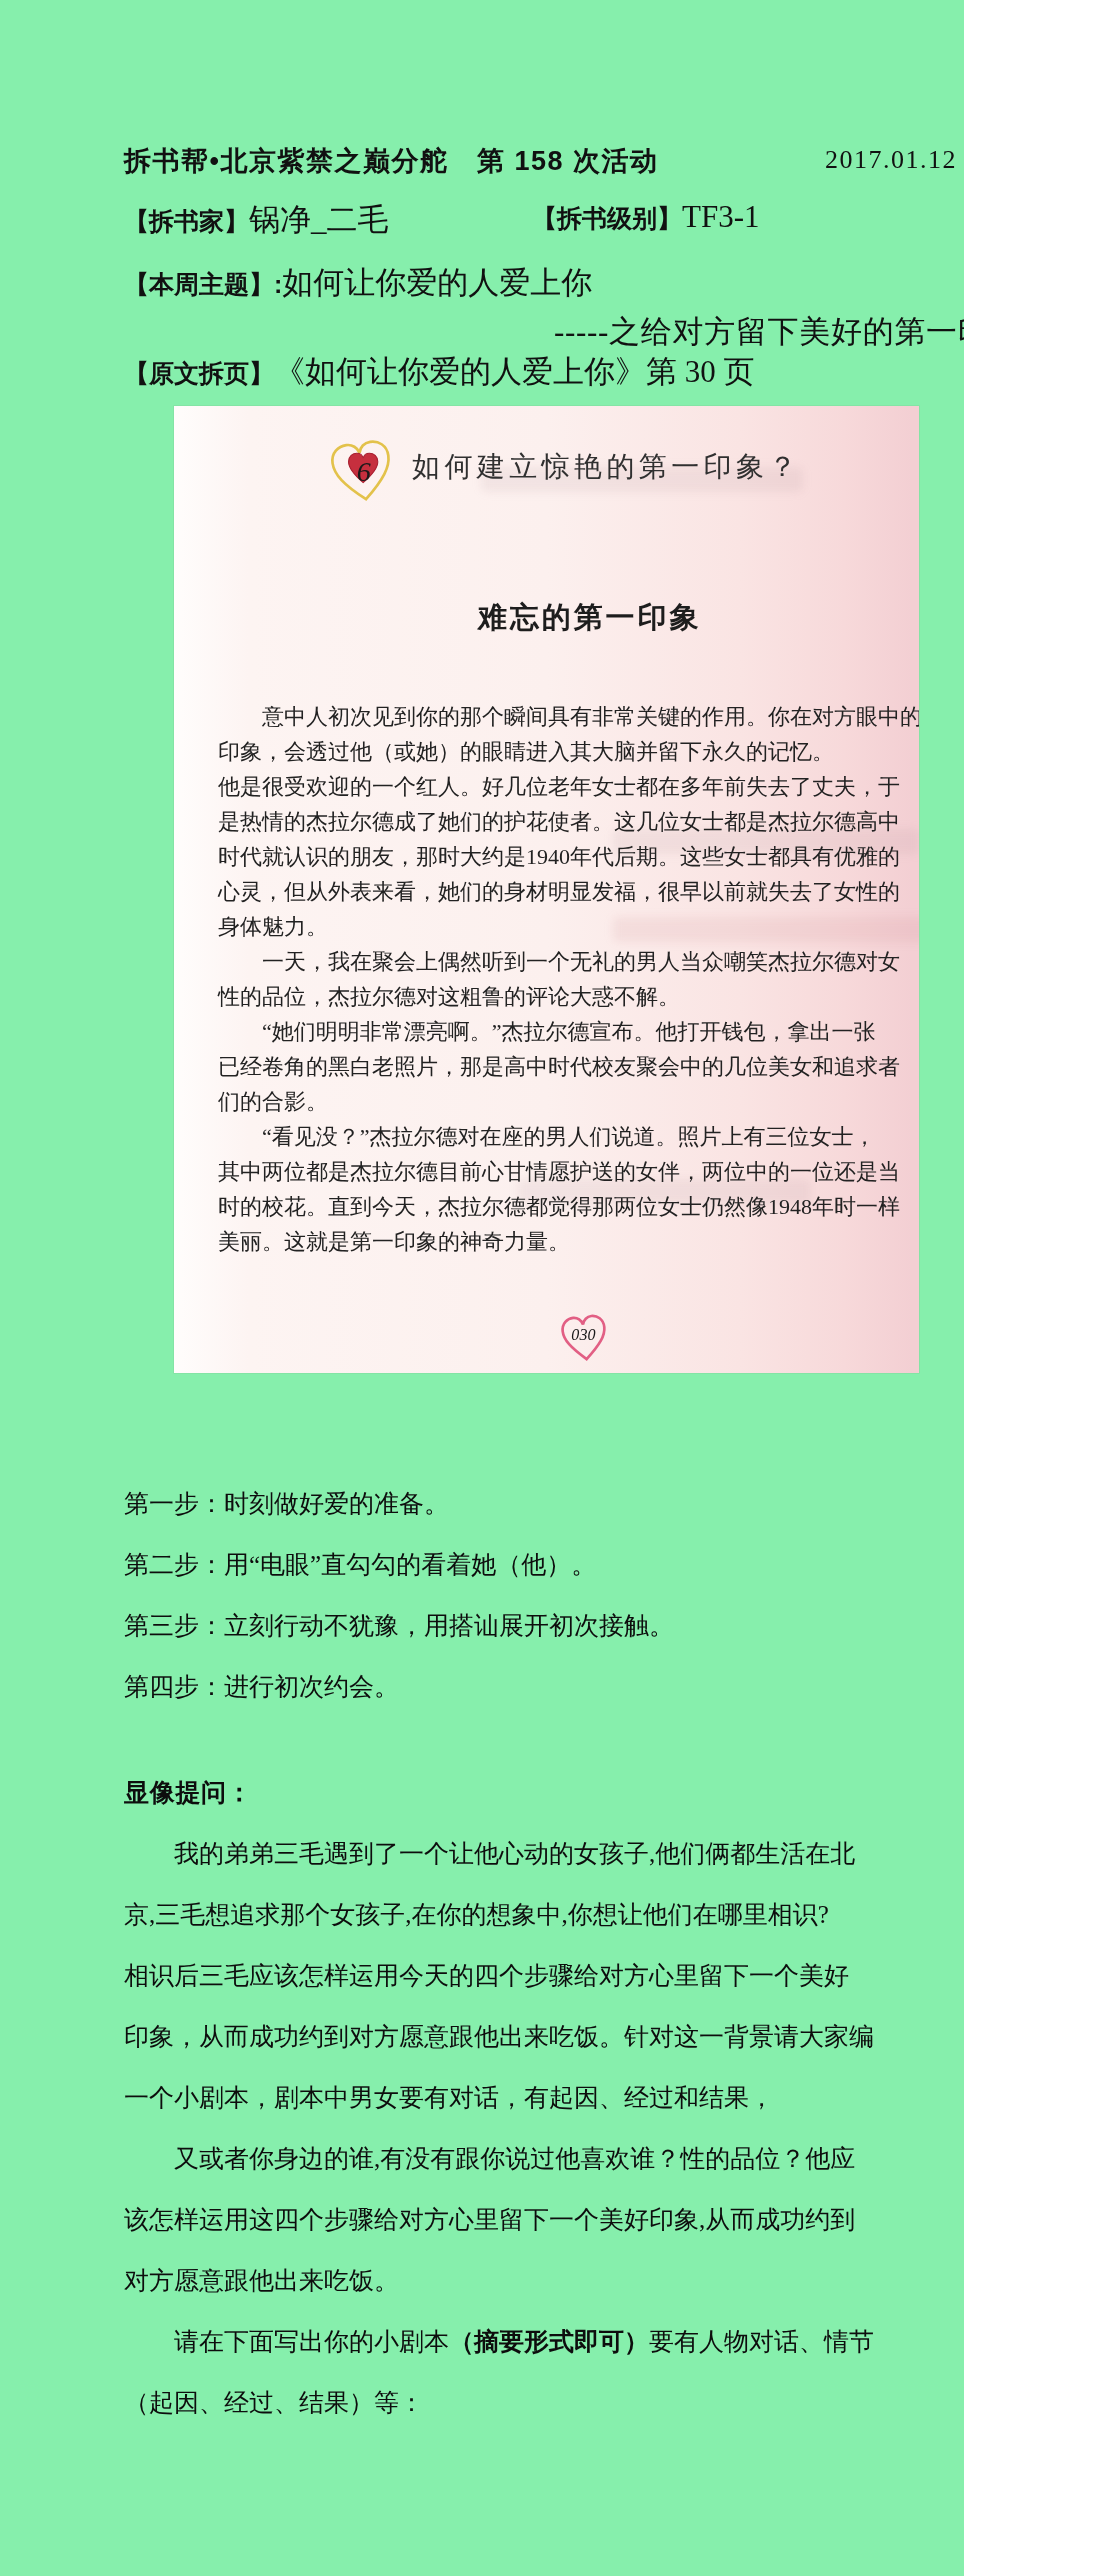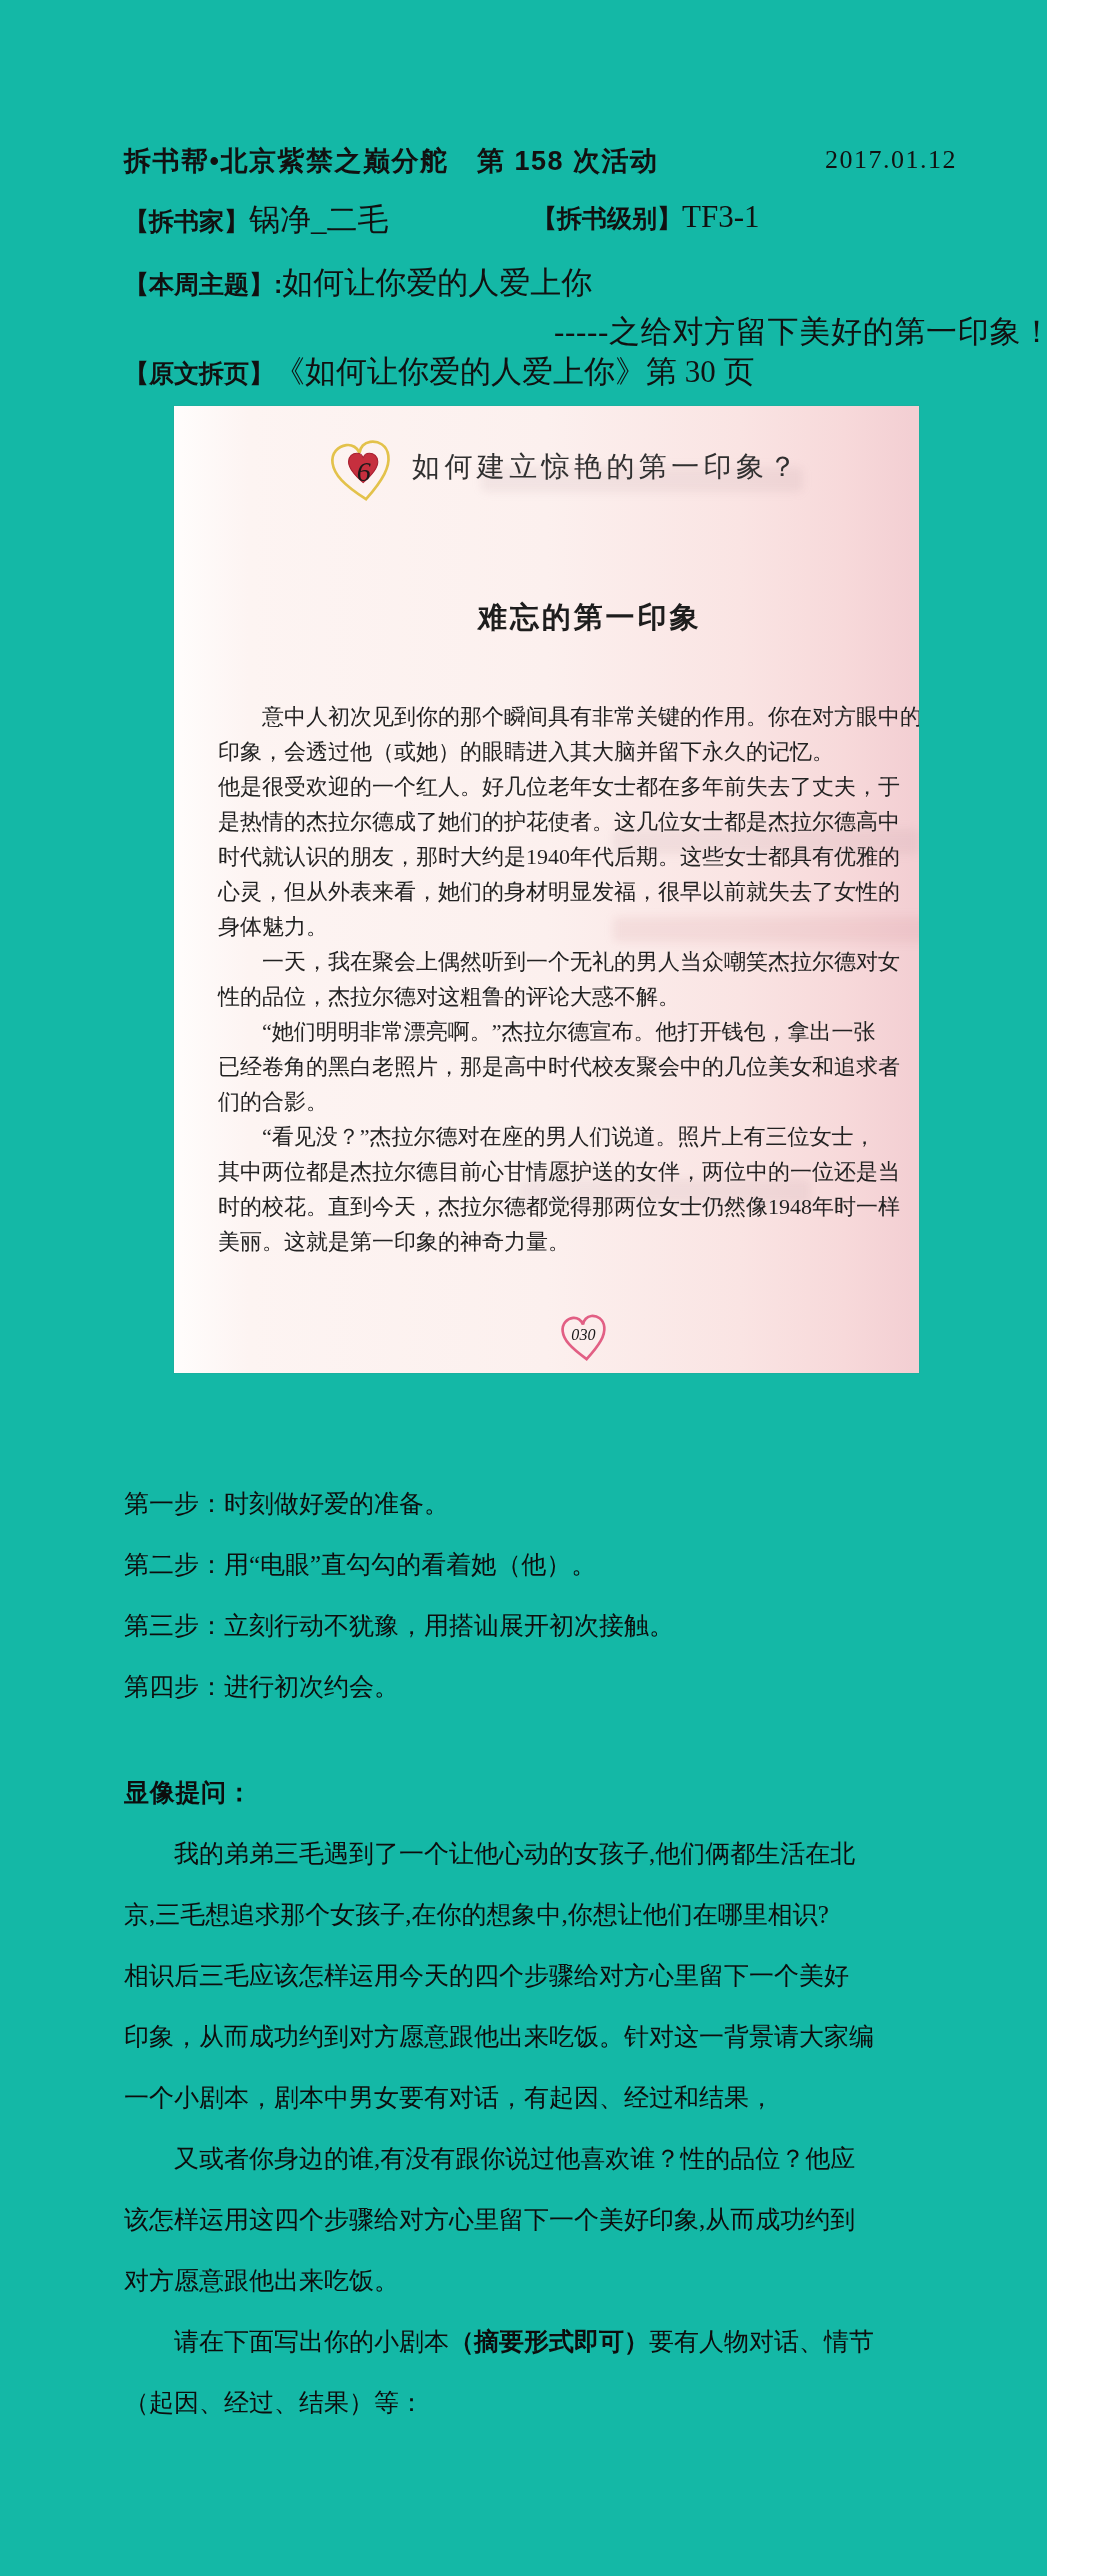--- a/index.html
+++ b/index.html
@@ -1,19 +1,19 @@
 <!DOCTYPE html>
 <html style="font-size:11.7px"><head>
 <meta charset="utf-8">
 <style>
   html,body{margin:0;padding:0;background:#ffffff;}
   .page{
     position:relative;
-    width:1047px;height:2576px;
-    background:#14b8a6;
+    width:964px;height:2576px;
+    background:#86efac;
     overflow:hidden;
     font-family:"Liberation Serif", serif;
     color:#111;
   }
   .abs{position:absolute;white-space:nowrap;}
   .sansb{font-family:"Liberation Sans", sans-serif;font-weight:bold;}
   .serif{font-family:"Liberation Serif", serif;}
 
   
   .hdr-title{left:124px;top:143px;font-size:27px;letter-spacing:1.5px;}

